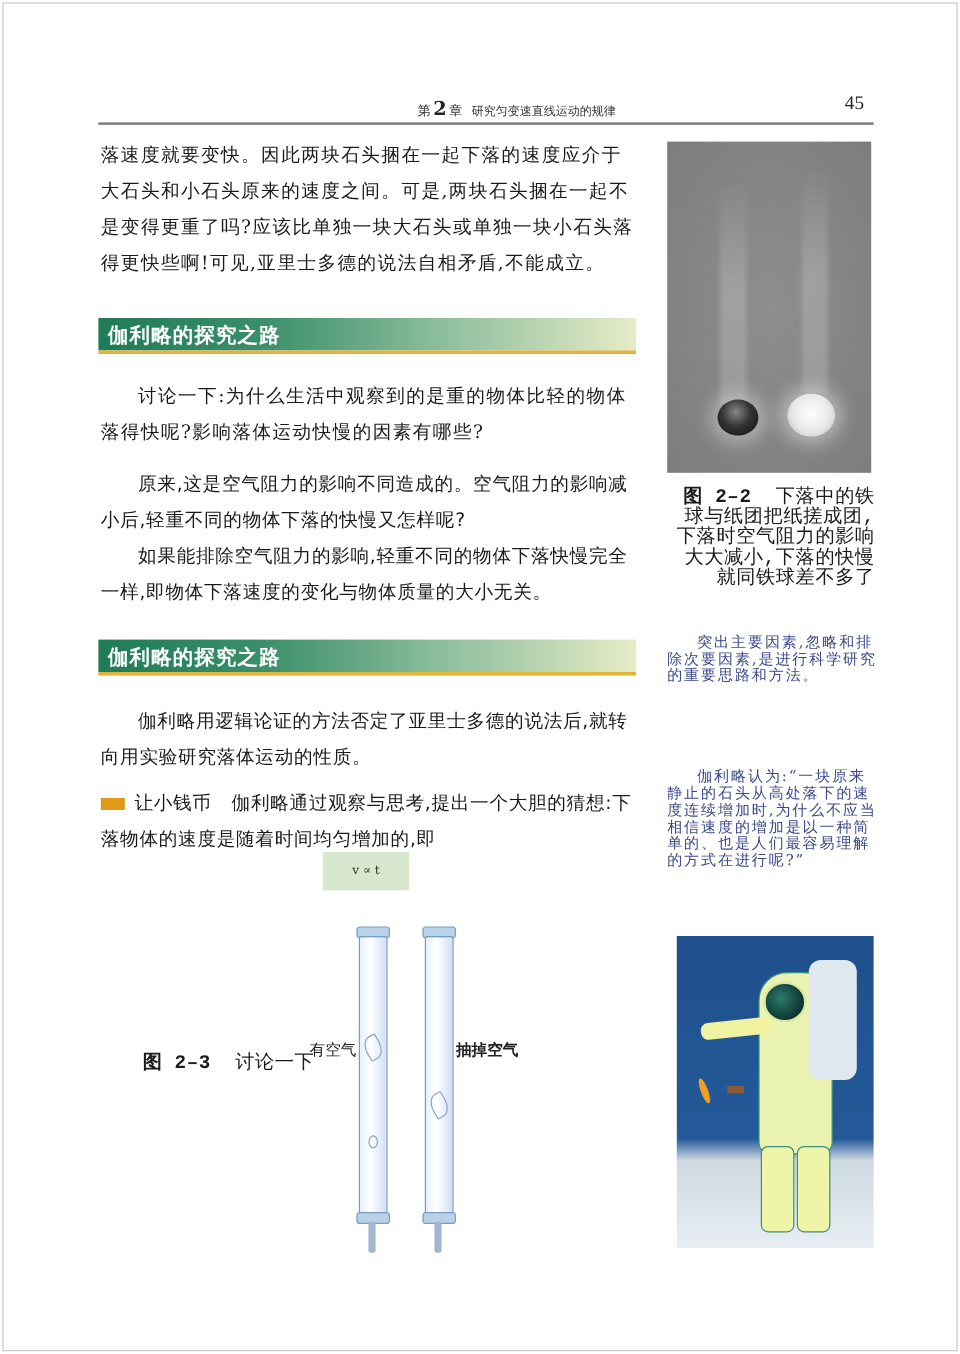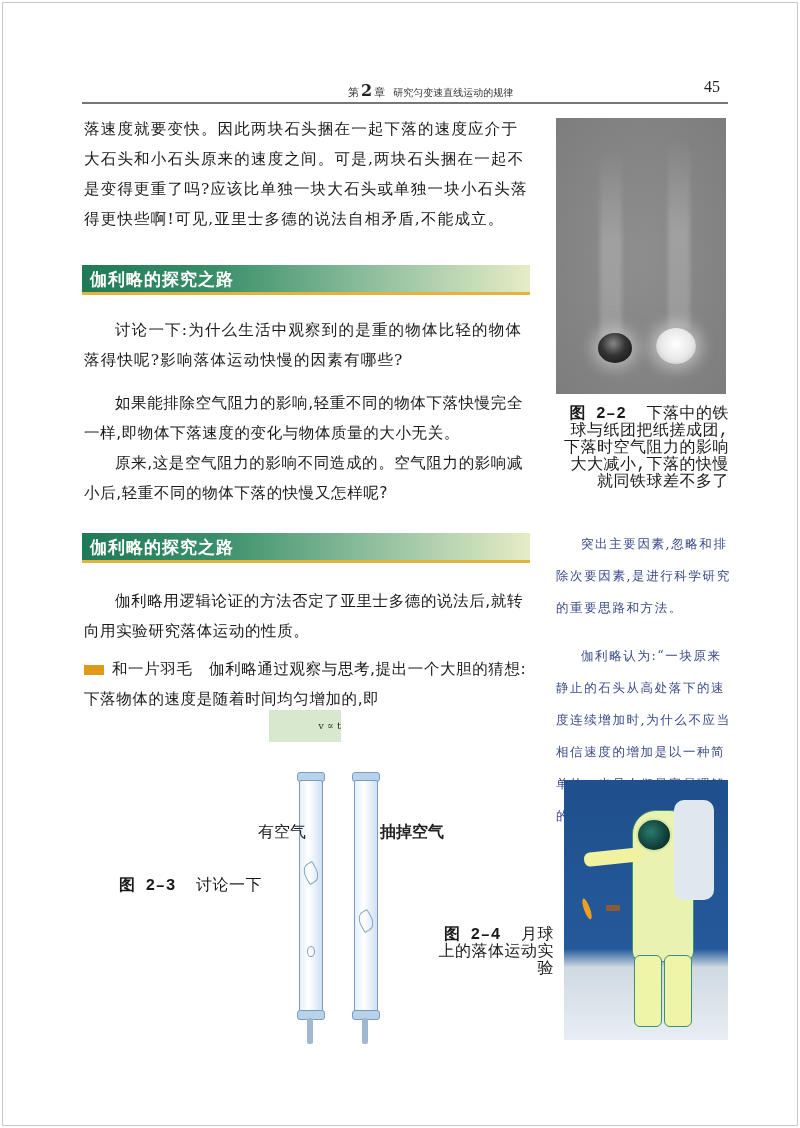--- a/index.html
+++ b/index.html
@@ -22,30 +22,30 @@
   .section-bar { left:82px; height:30px; width:448px; background:linear-gradient(90deg,#1f7a57 0%,#3a8f6a 30%,#8fbf9e 65%,#e6ecc6 100%); border-bottom:3px solid #e2b53a; box-sizing:border-box; }
   .section-bar span { position:absolute; left:8px; top:3px; font-size:17px; font-weight:bold; color:#ffffff; letter-spacing:1px; font-family:"DejaVu Sans", sans-serif; }
 
   .fig22 { left:556px; top:118px; width:170px; height:276px; background:radial-gradient(ellipse at 50% 50%, #8e8e8e 0%, #7d7d7d 100%); }
   .streak { position:absolute; width:22px; background:linear-gradient(180deg, rgba(200,200,200,0) 0%, rgba(180,180,180,0.55) 50%, rgba(200,200,200,0.3) 100%); filter:blur(2px); }
   .ball { position:absolute; border-radius:50%; }
 
   .cap-small { font-family:Liberation Mono, monospace; font-size:16px; line-height:17px; color:#1a1a1a; letter-spacing:0.5px;text-align:right; }
   .cap-small .lbl { font-weight:bold; }
 
-  .note { font-family:"DejaVu Serif", serif; font-size:12.5px; line-height:32px; color:#3a4a8a; letter-spacing:1.6px; }
+  .note { font-family:"DejaVu Serif", serif; font-size:12.5px; line-height:14px; color:#3a4a8a; letter-spacing:1.6px; }
 
-  .formula { left:269px; top:710px; width:72px; height:32px; background:#d8e8cf; font-family:"DejaVu Serif", serif; font-size:10px; color:#333; text-align:right; line-height:32px; }
+  .formula { left:269px; top:710px; width:72px; height:32px; background:#d8e8cf; font-family:"DejaVu Serif", serif; font-size:10px; color:#333; text-align:center; line-height:32px; }
 
   .marker { display:inline-block; width:20px; height:10px; background:#e09a1a; margin-right:8px; vertical-align:middle; }
 
   .tube { position:absolute; width:22px; border:1.5px solid #7a9cc4; border-radius:2px; background:linear-gradient(90deg,#e6f0fb 0%,#ffffff 40%,#cfe0f2 100%); }
   .tube-cap { position:absolute; width:26px; height:8px; background:#b8d2ea; border:1px solid #7a9cc4; border-radius:3px; }
   .valve { position:absolute; width:6px; height:26px; background:#9fb7cf; border-radius:2px; }
-  .tube-lbl { font-family:"DejaVu Sans", sans-serif; font-size:16px; color:#222; }
+  .tube-lbl { font-family:"DejaVu Sans", sans-serif; font-size:13px; color:#222;margin-top:44px; }
 
   .moon { left:564px; top:780px; width:164px; height:260px; background:linear-gradient(180deg,#1f4f8c 0%,#245a9a 65%,#cfd9e2 72%,#e8eef3 100%); overflow:hidden; }
 </style>
 </head>
 <body>
 
 <div class="page"></div>
 
 <div class="abs running-head">
   <span class="chap"><span>第</span><b>2</b><span>章</span><span class="title">研究匀变速直线运动的规律</span></span>
@@ -57,42 +57,42 @@
   <p>落速度就要变快。因此两块石头捆在一起下落的速度应介于大石头和小石头原来的速度之间。可是,两块石头捆在一起不是变得更重了吗?应该比单独一块大石头或单独一块小石头落得更快些啊!可见,亚里士多德的说法自相矛盾,不能成立。</p>
 </div>
 
 <div class="abs section-bar" style="top:265px;">
   <span>伽利略的探究之路</span>
 </div>
 <div class="abs body-text" style="left:84px; top:302px; width:446px;margin-top:13px;">
   <p class="indent">讨论一下:为什么生活中观察到的是重的物体比轻的物体落得快呢?影响落体运动快慢的因素有哪些?</p>
 </div>
 <div class="abs sans-text" style="left:84px; top:388px; width:446px;">
+  <p class="indent">原来,这是空气阻力的影响不同造成的。空气阻力的影响减小后,轻重不同的物体下落的快慢又怎样呢?</p>
   <p class="indent">如果能排除空气阻力的影响,轻重不同的物体下落快慢完全一样,即物体下落速度的变化与物体质量的大小无关。</p>
-  <p class="indent">原来,这是空气阻力的影响不同造成的。空气阻力的影响减小后,轻重不同的物体下落的快慢又怎样呢?</p>
 </div>
 
 <div class="abs fig22">
   <div class="streak" style="left:44px; top:30px; height:190px;"></div>
   <div class="streak" style="left:112px; top:20px; height:190px;"></div>
   <div class="ball" style="left:42px; top:215px; width:34px; height:30px; background:radial-gradient(circle at 45% 35%,#888 0%,#333 45%,#111 100%); box-shadow:0 0 14px 6px rgba(220,220,220,0.5);"></div>
   <div class="ball" style="left:100px; top:210px; width:40px; height:36px; background:radial-gradient(circle at 50% 45%,#ffffff 0%,#e8e8e8 55%,#b5b5b5 100%); box-shadow:0 0 14px 6px rgba(230,230,230,0.5);"></div>
 </div>
 <div class="abs cap-small" style="left:557px; top:406px; width:172px;">
   <span class="lbl">图 2–2</span>&nbsp;&nbsp;<span>下落中的铁球与纸团把纸搓成团,下落时空气阻力的影响大大减小,下落的快慢就同铁球差不多了</span>
 </div>
 
 <div class="abs section-bar" style="top:533px;">
   <span>伽利略的探究之路</span>
 </div>
 <div class="abs sans-text" style="left:84px; top:586px; width:446px;">
   <p class="indent">伽利略用逻辑论证的方法否定了亚里士多德的说法后,就转向用实验研究落体运动的性质。</p>
 </div>
 <div class="abs sans-text" style="left:84px; top:654px; width:446px;">
-  <p><span class="marker"></span><span>和一片羽毛</span>&nbsp;&nbsp;&nbsp;<span>伽利略通过观察与思考,提出一个大胆的猜想:下落物体的速度是随着时间均匀增加的,即</span></p>
+  <p><span class="marker"></span><span>让小钱币</span>&nbsp;&nbsp;&nbsp;<span>伽利略通过观察与思考,提出一个大胆的猜想:下落物体的速度是随着时间均匀增加的,即</span></p>
 </div>
 <div class="abs formula">
   <span>v ∝ t</span>
 </div>
 
 <div class="abs note" style="left:556px; top:528px; width:176px;">
   <p class="indent">突出主要因素,忽略和排除次要因素,是进行科学研究的重要思路和方法。</p>
 </div>
 <div class="abs note" style="left:556px; top:640px; width:176px;">
   <p class="indent">伽利略认为:“一块原来静止的石头从高处落下的速度连续增加时,为什么不应当相信速度的增加是以一种简单的、也是人们最容易理解的方式在进行呢?”</p>
@@ -115,21 +115,20 @@
   <div class="valve" style="left:122px; top:258px;"></div>
 
   <span class="abs tube-lbl" style="left:18px; top:62px;">有空气</span>
   <span class="abs tube-lbl" style="left:140px; top:62px;font-weight:bold;">抽掉空气</span>
 </div>
 <div class="abs cap-small" style="left:84px; top:878px; width:178px;">
   <div><span class="lbl">图 2–3</span>&nbsp;&nbsp;<span>讨论一下</span></div>
 </div>
 
 <div class="abs cap-small" style="left:428px; top:927px; width:126px;">
-  <div><span class="lbl">图 2–4</span>&nbsp;&nbsp;<span>月球上的落体运动实验</span></div>
 </div>
 <div class="abs moon">
   <div style="position:absolute; left:68px; top:30px; width:60px; height:150px; background:#e9f2b0; border-radius:24px 24px 10px 10px; border:1.5px solid #3c8f7a;"></div>
   <div style="position:absolute; left:110px; top:20px; width:40px; height:100px; background:#dfe8ef; border-radius:10px;"></div>
   <div style="position:absolute; left:72px; top:38px; width:32px; height:30px; background:radial-gradient(circle at 40% 40%,#2a7a6a 0%,#0a2a2a 80%); border-radius:50%; border:2px solid #d8e8a0;"></div>
   <div style="position:absolute; left:20px; top:70px; width:60px; height:14px; background:#f0f2a0; border-radius:6px; transform:rotate(-6deg);"></div>
   <div style="position:absolute; left:42px; top:125px; width:14px; height:6px; background:#8a5a3a;"></div>
   <div style="position:absolute; left:20px; top:118px; width:6px; height:22px; background:#f0a020; border-radius:50%; transform:rotate(-20deg);"></div>
   <div style="position:absolute; left:70px; top:175px; width:26px; height:70px; background:#eef4a8; border:1.5px solid #3c8f7a; border-radius:6px;"></div>
   <div style="position:absolute; left:100px; top:175px; width:26px; height:70px; background:#eef4a8; border:1.5px solid #3c8f7a; border-radius:6px;"></div>

